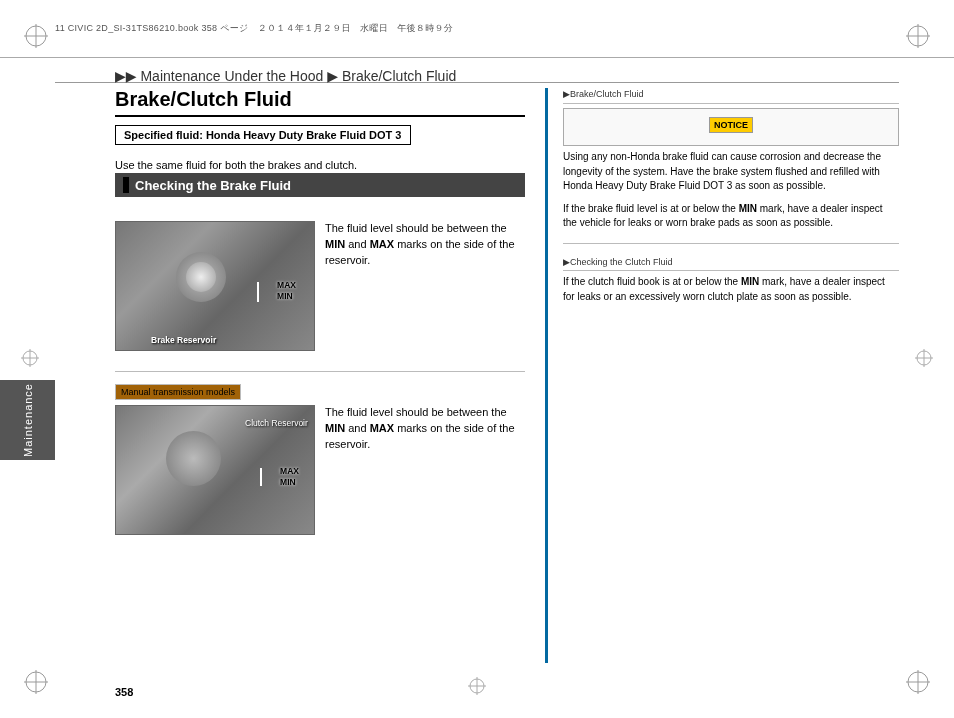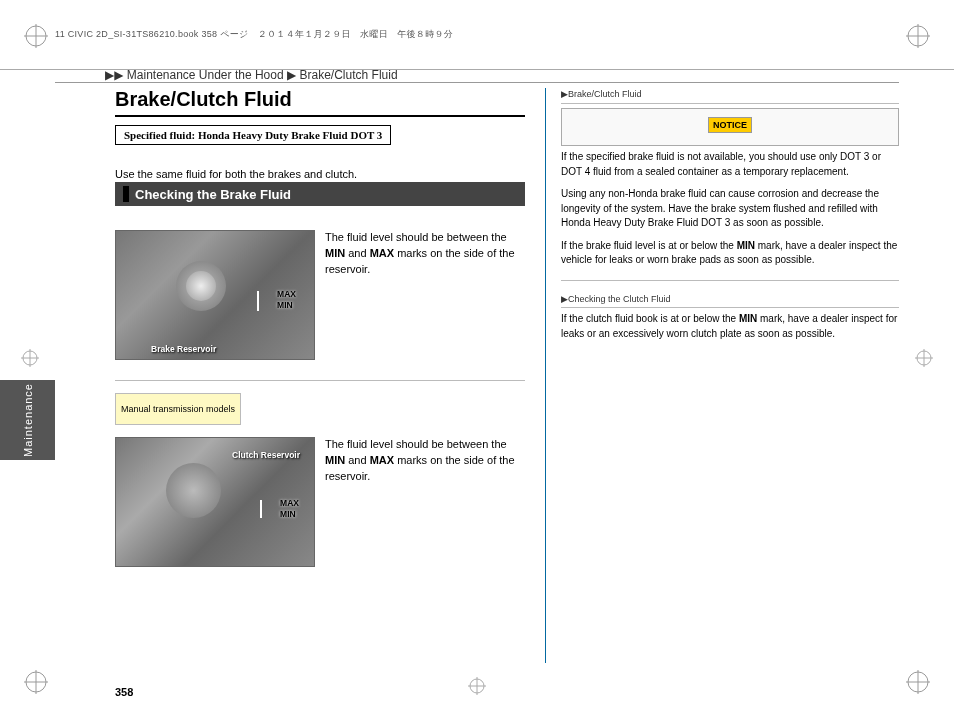--- a/index.html
+++ b/index.html
@@ -26,38 +26,38 @@
     .corner-tr { top: 22px; right: 22px; }
     .corner-bl { bottom: 22px; left: 22px; }
     .corner-br { bottom: 22px; right: 22px; }
 
     
     .top-bar {
       position: absolute;
       top: 0;
       left: 0;
       right: 0;
-      height: 70px;
+      height: 58px;
       border-bottom: 1px solid #aaa;
       display: flex;
       align-items: center;
       padding: 0 55px;
     }
     .top-bar-text {
       font-size: 9px;
       color: #555;
       letter-spacing: 0.3px;
     }
 
     
     .breadcrumb {
       position: absolute;
       top: 68px;
-      left: 105px;
-      font-size: 12px;
+      left: 115px;
+      font-size: 14px;
       color: #333;
     }
 
     
     .top-rule {
       position: absolute;
       top: 82px;
       left: 55px;
       right: 55px;
       height: 1px;
@@ -78,42 +78,41 @@
     
     .left-col {
       flex: 0 0 430px;
       padding-right: 20px;
     }
 
     
     .right-col {
       flex: 1;
       padding-left: 15px;
-      border-left: 1px solid #0369a1;
+      border-left: 3px solid #0369a1;
       font-size: 10px;
       line-height: 1.4;
     }
 
     
     .page-title {
       font-size: 20px;
       font-weight: bold;
       border-bottom: 2px solid #000;
       padding-bottom: 4px;
       margin-bottom: 8px;
     }
 
     
     .specified-fluid-box {
       border: 1px solid #000;
       padding: 3px 8px;
-      margin-bottom: 22px;
+      margin-bottom: 13px;
       display: inline-block;
       font-size: 11px;
-      font-family: Liberation Serif, serif;
     }
     .specified-fluid-box strong {
       font-weight: bold;
     }
 
     
     .use-same-text {
       font-size: 11px;
       line-height: 1.4;
     }
@@ -170,25 +169,25 @@
 
     
     .clearfix::after {
       content: '';
       display: table;
       clear: both;
     }
 
     
     .manual-label {
-      background: #fef9c3;
+      background: #a16207;
       border: 1px solid #bbb;
       font-size: 9px;
-      padding: 10px 5px;
-      margin-bottom: 12px;
+      padding: 2px 5px;
+      margin-bottom: 5px;
       display: inline-block;
     }
 
     
     .separator {
       border: none;
       border-top: 1px solid #bbb;
       margin: 12px 0;
     }
 
@@ -328,24 +327,24 @@
       bottom: 5px;
       left: 35px;
       font-size: 8.5px;
       color: #fff;
       font-weight: bold;
       text-shadow: 1px 1px 2px #000;
     }
     .clutch-label-text {
       position: absolute;
       top: 12px;
-      left: 116px;
+      left: 129px;
       font-size: 8.5px;
       color: #fff;
-      font-weight: bold;
+      font-weight: normal;
       text-shadow: 1px 1px 2px #000;
     }
 
     .max-min-brake {
       position: absolute;
       right: 18px;
       top: 58px;
       font-size: 8.5px;
       font-weight: bold;
       color: #000;
@@ -517,21 +516,20 @@
   </div>
 
   <div class="right-col">
 
     <div class="right-section-title">▶Brake/Clutch Fluid</div>
 
     <div class="notice-box">
       <div class="notice-label">NOTICE</div>
     </div>
 
-    <p class="right-para">If the specified brake fluid is not available, you should use only DOT 3 or DOT 4 fluid from a sealed container as a temporary replacement.</p>
 
     <p class="right-para">Using any non-Honda brake fluid can cause corrosion and decrease the longevity of the system. Have the brake system flushed and refilled with Honda Heavy Duty Brake Fluid DOT 3 as soon as possible.</p>
 
     <p class="right-para">
       <span>If the brake fluid level is at or below the </span><strong>MIN</strong><span> mark, have a dealer inspect the vehicle for leaks or worn brake pads as soon as possible.</span>
     </p>
 
     <hr class="separator">
 
     <div class="right-section-title">▶Checking the Clutch Fluid</div>

